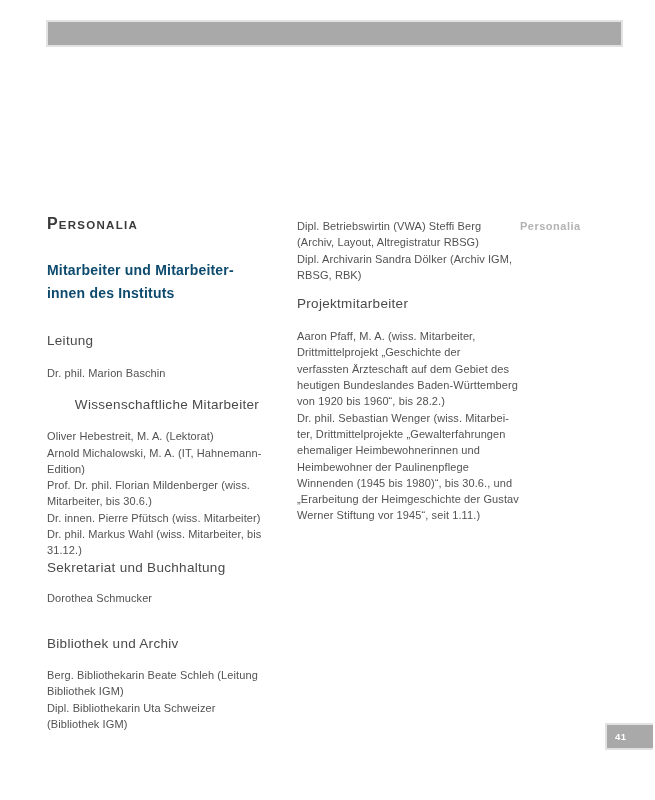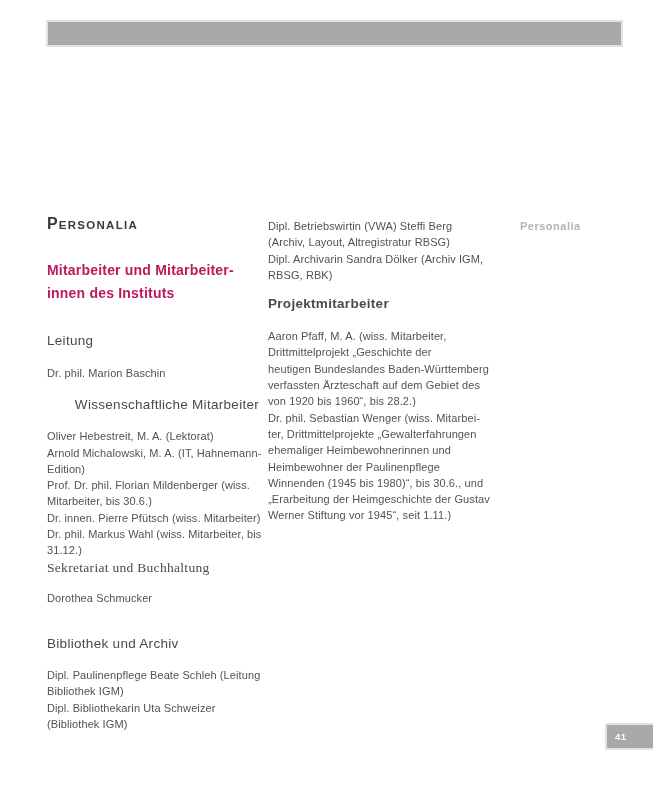--- a/index.html
+++ b/index.html
@@ -25,40 +25,40 @@
     width: 573px;
     height: 23px;
     background: #a9a9a9;
     border: 2px solid #e2e2e2;
   }
   .col {
     position: absolute;
     top: 216px;
   }
   .col-left  { left: 47px;  width: 240px; }
-  .col-right { left: 268px; width: 245px; }
+  .col-right { left: 297px; width: 245px; }
 
   .kicker {
     font-size: 11.5px;
     line-height: 16px;
     font-weight: 700;
     color: #3a3a3a;
     text-transform: uppercase;
     letter-spacing: 1.3px;
   }
   .kicker::first-letter {
     font-size: 16px;
     letter-spacing: 1px;
   }
   .article-title {
     margin-top: 26px;
     font-size: 14px;
     line-height: 23px;
     font-weight: 700;
-    color: #be185d;
+    color: #0c4a6e;
     letter-spacing: 0.2px;
   }
   .section-heading {
     font-size: 13.5px;
     line-height: 16px;
     font-weight: 400;
     color: #4a4a4a;
     letter-spacing: 0.3px;
   }
   .body-block {
@@ -67,28 +67,28 @@
     color: #525252;
     letter-spacing: 0.1px;
   }
   .body-block div { white-space: nowrap; }
 
   
   .mt-h1  { margin-top: 28px; }  
   .mt-b1  { margin-top: 16px; }
   .mt-h2  { margin-top: 16px; text-align: center; }  
   .mt-b2  { margin-top: 15px; }
-  .mt-h3  { margin-top: 1px; font-family: Liberation Serif, serif;  }  
+  .mt-h3  { margin-top: 1px;  }  
   .mt-b3  { margin-top: 14px; }
   .mt-h4  { margin-top: 30px; }  
   .mt-b4  { margin-top: 15px; }
 
   
   .mt-r0  { margin-top: 2px;  }
-  .mt-rh  { margin-top: 13px; font-weight: bold; }  
+  .mt-rh  { margin-top: 13px; }  
   .mt-rb  { margin-top: 16px; }
 
   .margin-label {
     position: absolute;
     left: 520px;
     top: 220px;
     font-size: 11px;
     font-weight: 700;
     color: #b3b3b3;
     letter-spacing: 0.5px;
@@ -145,41 +145,41 @@
       <div>31.12.)</div>
     </div>
 
     <div class="section-heading mt-h3">Sekretariat und Buchhaltung</div>
     <div class="body-block mt-b3">
       <div>Dorothea Schmucker</div>
     </div>
 
     <div class="section-heading mt-h4">Bibliothek und Archiv</div>
     <div class="body-block mt-b4">
-      <div>Dipl. Paulinenpflege Beate Schleh (Leitung</div>
+      <div>Berg. Bibliothekarin Beate Schleh (Leitung</div>
       <div>Bibliothek IGM)</div>
       <div>Dipl. Bibliothekarin Uta Schweizer</div>
       <div>(Bibliothek IGM)</div>
     </div>
   </div>
 
   <div class="col col-right">
     <div class="body-block mt-r0">
       <div>Dipl. Betriebswirtin (VWA) Steffi Berg</div>
       <div>(Archiv, Layout, Altregistratur RBSG)</div>
       <div>Dipl. Archivarin Sandra Dölker (Archiv IGM,</div>
       <div>RBSG, RBK)</div>
     </div>
 
     <div class="section-heading mt-rh">Projektmitarbeiter</div>
     <div class="body-block mt-rb">
       <div>Aaron Pfaff, M. A. (wiss. Mitarbeiter,</div>
       <div>Drittmittelprojekt „Geschichte der</div>
+      <div>verfassten Ärzteschaft auf dem Gebiet des</div>
       <div>heutigen Bundeslandes Baden-Württemberg</div>
-      <div>verfassten Ärzteschaft auf dem Gebiet des</div>
       <div>von 1920 bis 1960“, bis 28.2.)</div>
       <div>Dr. phil. Sebastian Wenger (wiss. Mitarbei-</div>
       <div>ter, Drittmittelprojekte „Gewalterfahrungen</div>
       <div>ehemaliger Heimbewohnerinnen und</div>
       <div>Heimbewohner der Paulinenpflege</div>
       <div>Winnenden (1945 bis 1980)“, bis 30.6., und</div>
       <div>„Erarbeitung der Heimgeschichte der Gustav</div>
       <div>Werner Stiftung vor 1945“, seit 1.11.)</div>
     </div>
   </div>

